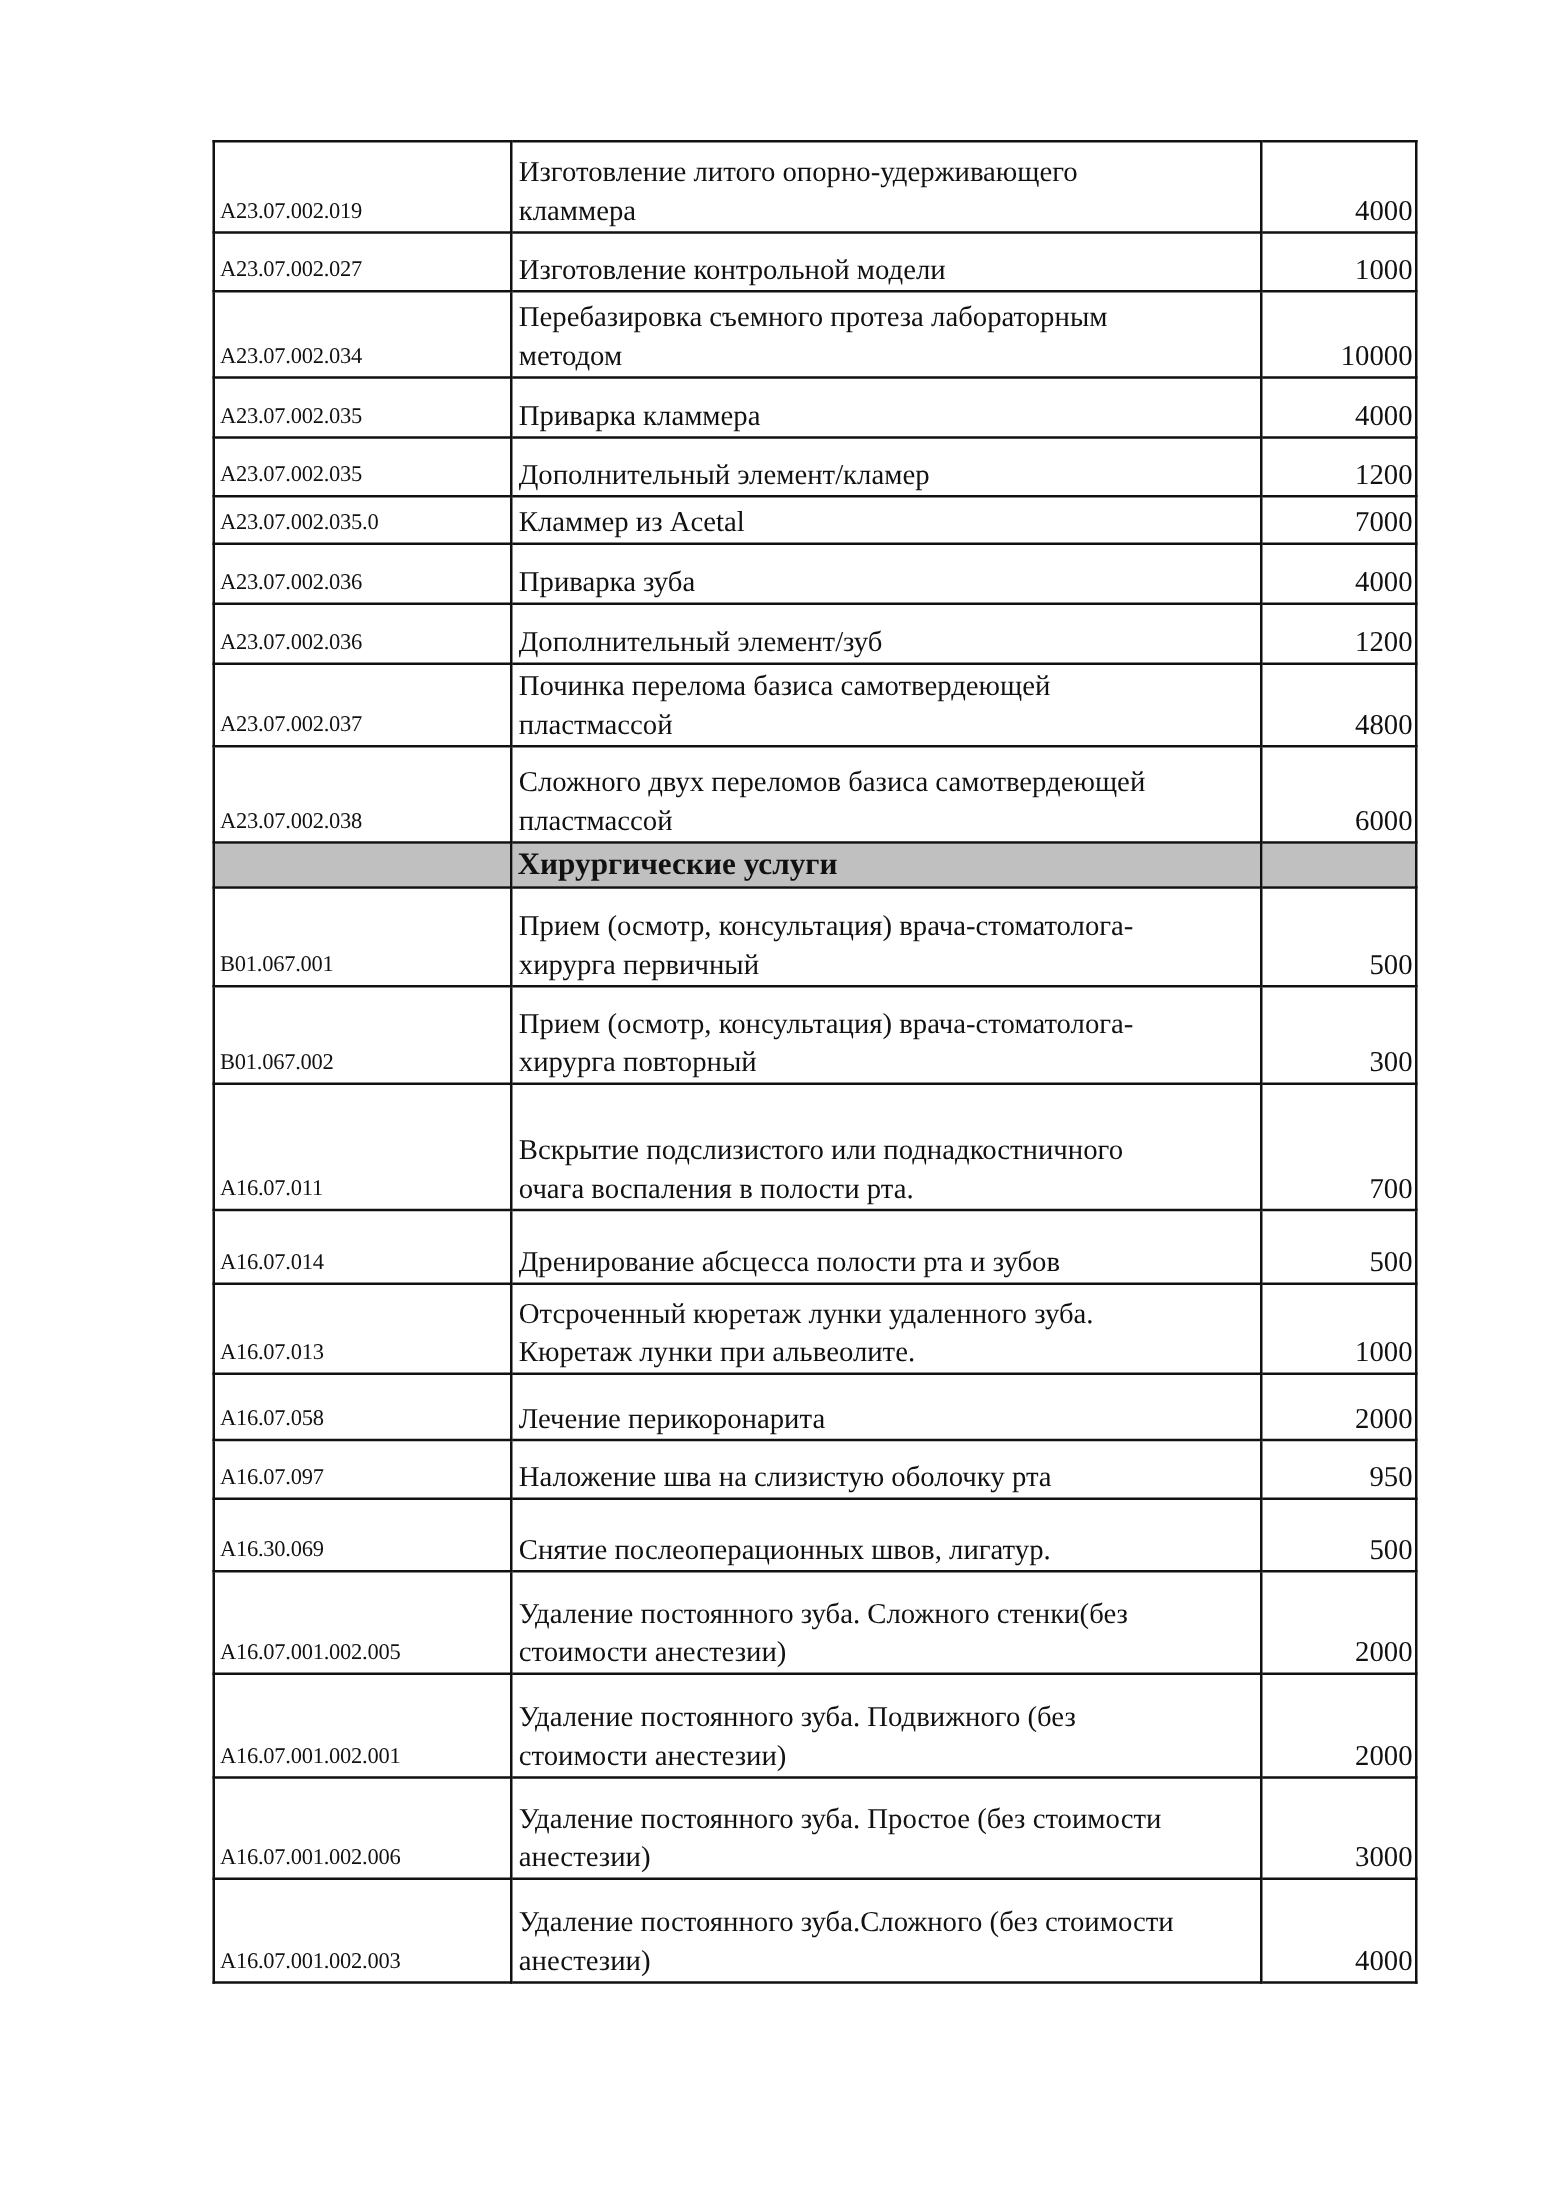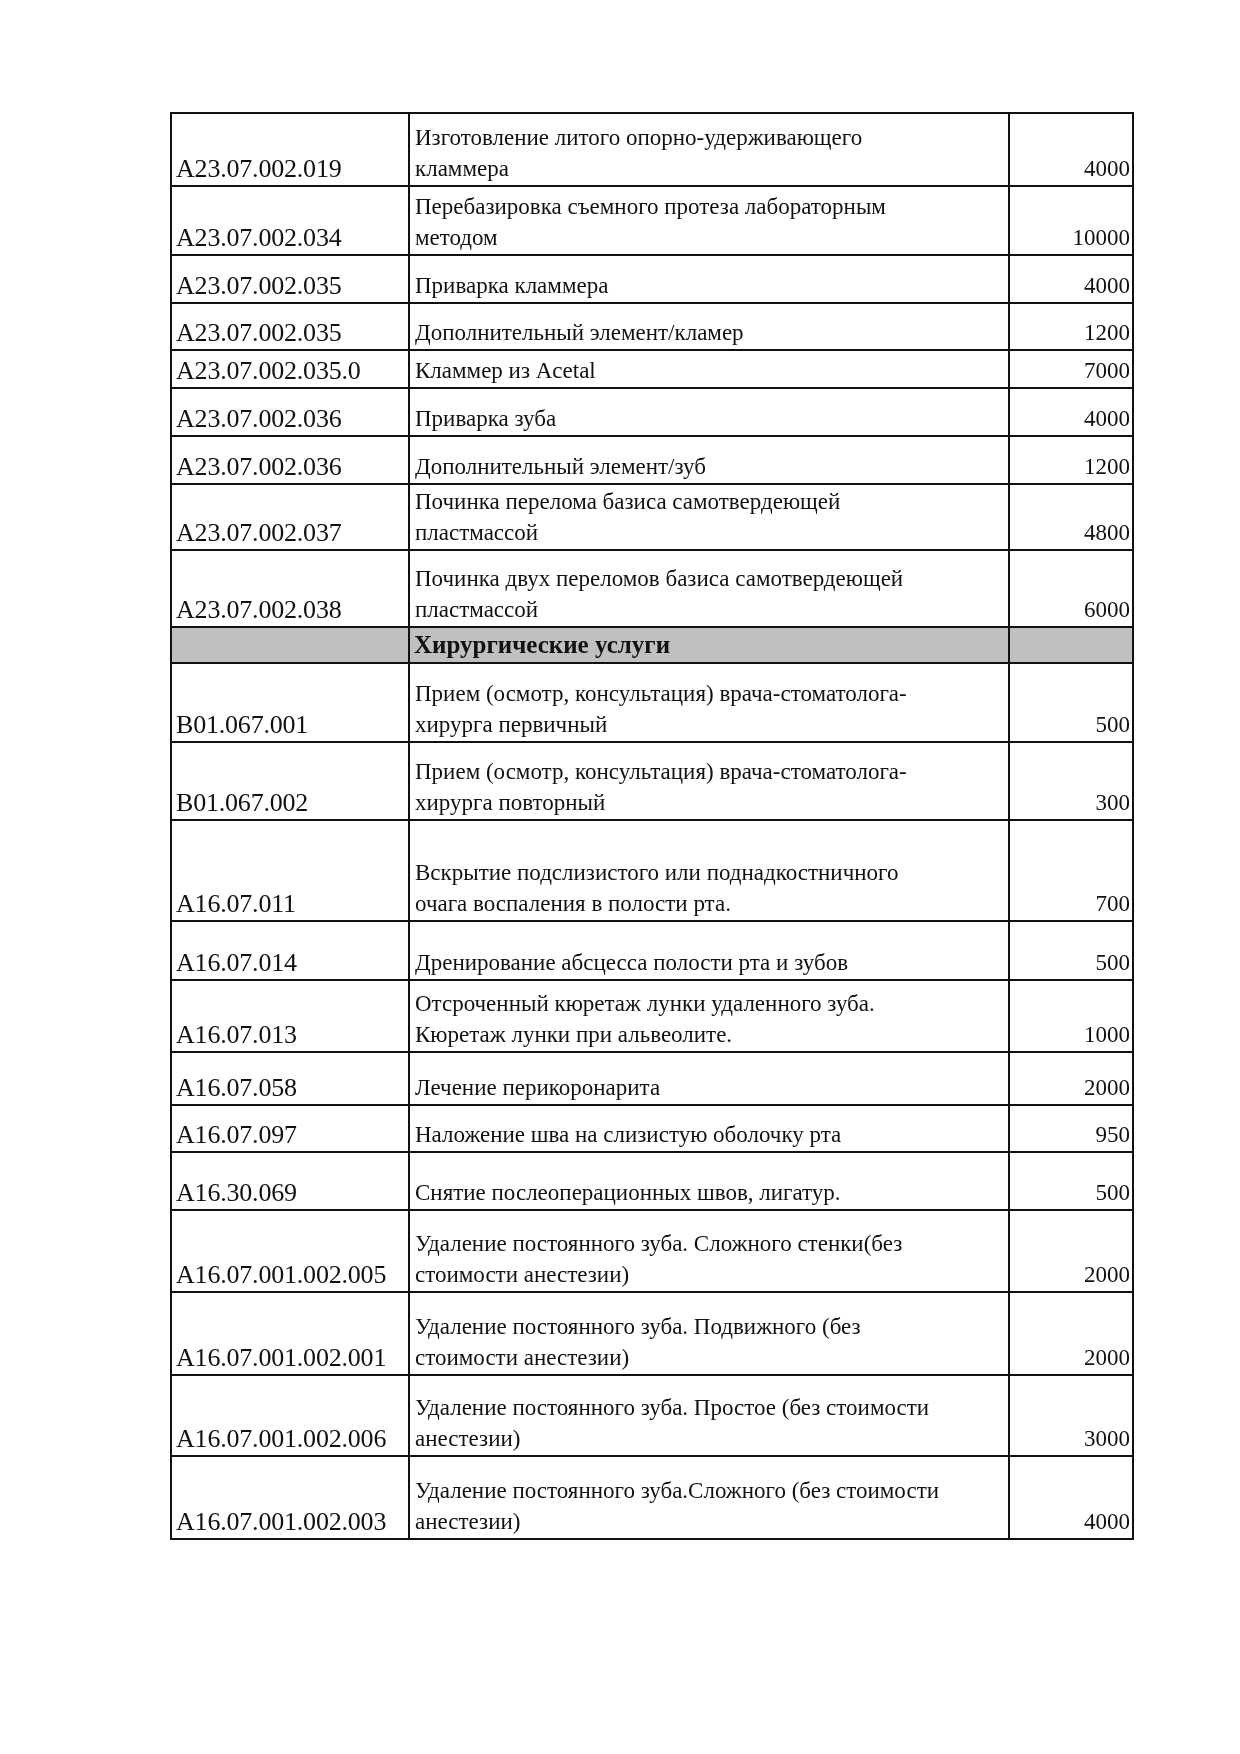--- a/index.html
+++ b/index.html
@@ -10,21 +10,21 @@
     width: 962px; border-collapse: collapse; table-layout: fixed;
     font-family: "Liberation Serif", serif; font-size: 23px; color: #111;
   }
   table.price col.c-code { width: 238px; }
   table.price col.c-name { width: 600px; }
   table.price col.c-price { width: 124px; }
   table.price td {
     border: 2.5px solid #111; vertical-align: bottom;
     padding: 0 4px 1px 4px; line-height: 31px; overflow: hidden;
   }
-  table.price td.code { font-size: 26px; letter-spacing: -0.2px; }
+  table.price td.code { font-size: 18px; letter-spacing: -0.2px; }
   table.price td.name { padding-left: 5px; }
   table.price td.price { text-align: right; padding-right: 2px; }
   tr.section td { background: #c0c0c0; vertical-align: middle; }
   tr.section td.title { font-weight: bold; font-size: 25px; }
 </style>
 </head>
 <body>
 
 <div class="page">
   <table class="price">
@@ -35,20 +35,27 @@
       </colgroup>
     <tbody id="tbody-before">
         <tr style="height: 73px;">
           <td class="code">A23.07.002.019</td>
           <td class="name">
             <div>Изготовление литого опорно-удерживающего</div>
             <div>кламмера</div>
           </td>
           <td class="price">4000</td>
         </tr>
+        <tr style="height: 47px;">
+          <td class="code">A23.07.002.027</td>
+          <td class="name">
+            <div>Изготовление контрольной модели</div>
+          </td>
+          <td class="price">1000</td>
+        </tr>
         <tr style="height: 69px;">
           <td class="code">A23.07.002.034</td>
           <td class="name">
             <div>Перебазировка съемного протеза лабораторным</div>
             <div>методом</div>
           </td>
           <td class="price">10000</td>
         </tr>
         <tr style="height: 48px;">
           <td class="code">A23.07.002.035</td>
@@ -89,21 +96,21 @@
           <td class="code">A23.07.002.037</td>
           <td class="name">
             <div>Починка перелома базиса самотвердеющей</div>
             <div>пластмассой</div>
           </td>
           <td class="price">4800</td>
         </tr>
         <tr style="height: 77px;">
           <td class="code">A23.07.002.038</td>
           <td class="name">
-            <div>Починка двух переломов базиса самотвердеющей</div>
+            <div>Сложного двух переломов базиса самотвердеющей</div>
             <div>пластмассой</div>
           </td>
           <td class="price">6000</td>
         </tr>
       </tbody>
     <tbody>
       <tr class="section" style="height:36px">
         <td></td>
         <td class="title">Хирургические услуги</td>
         <td></td>

